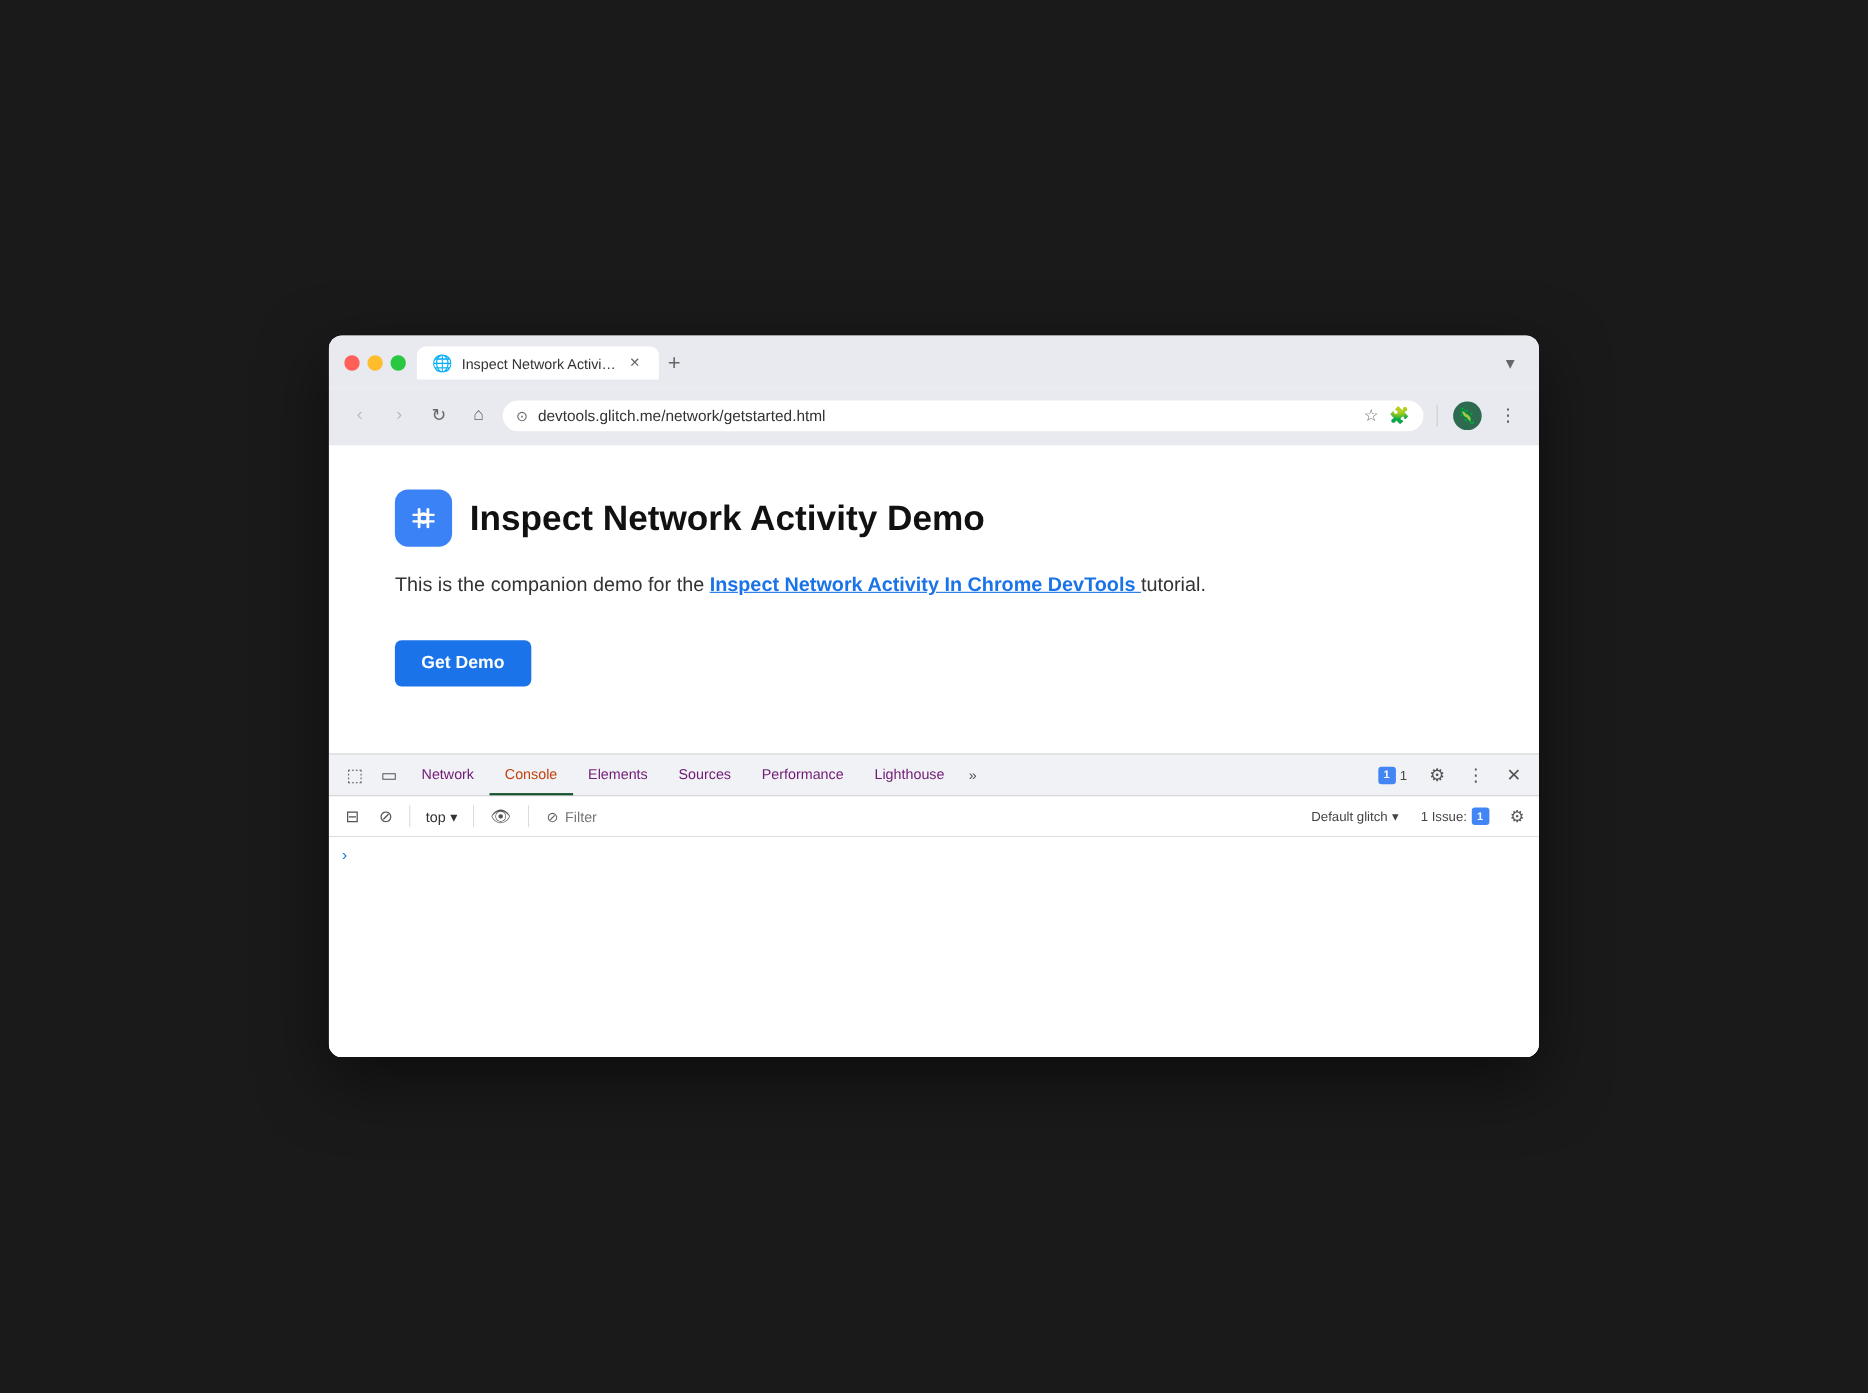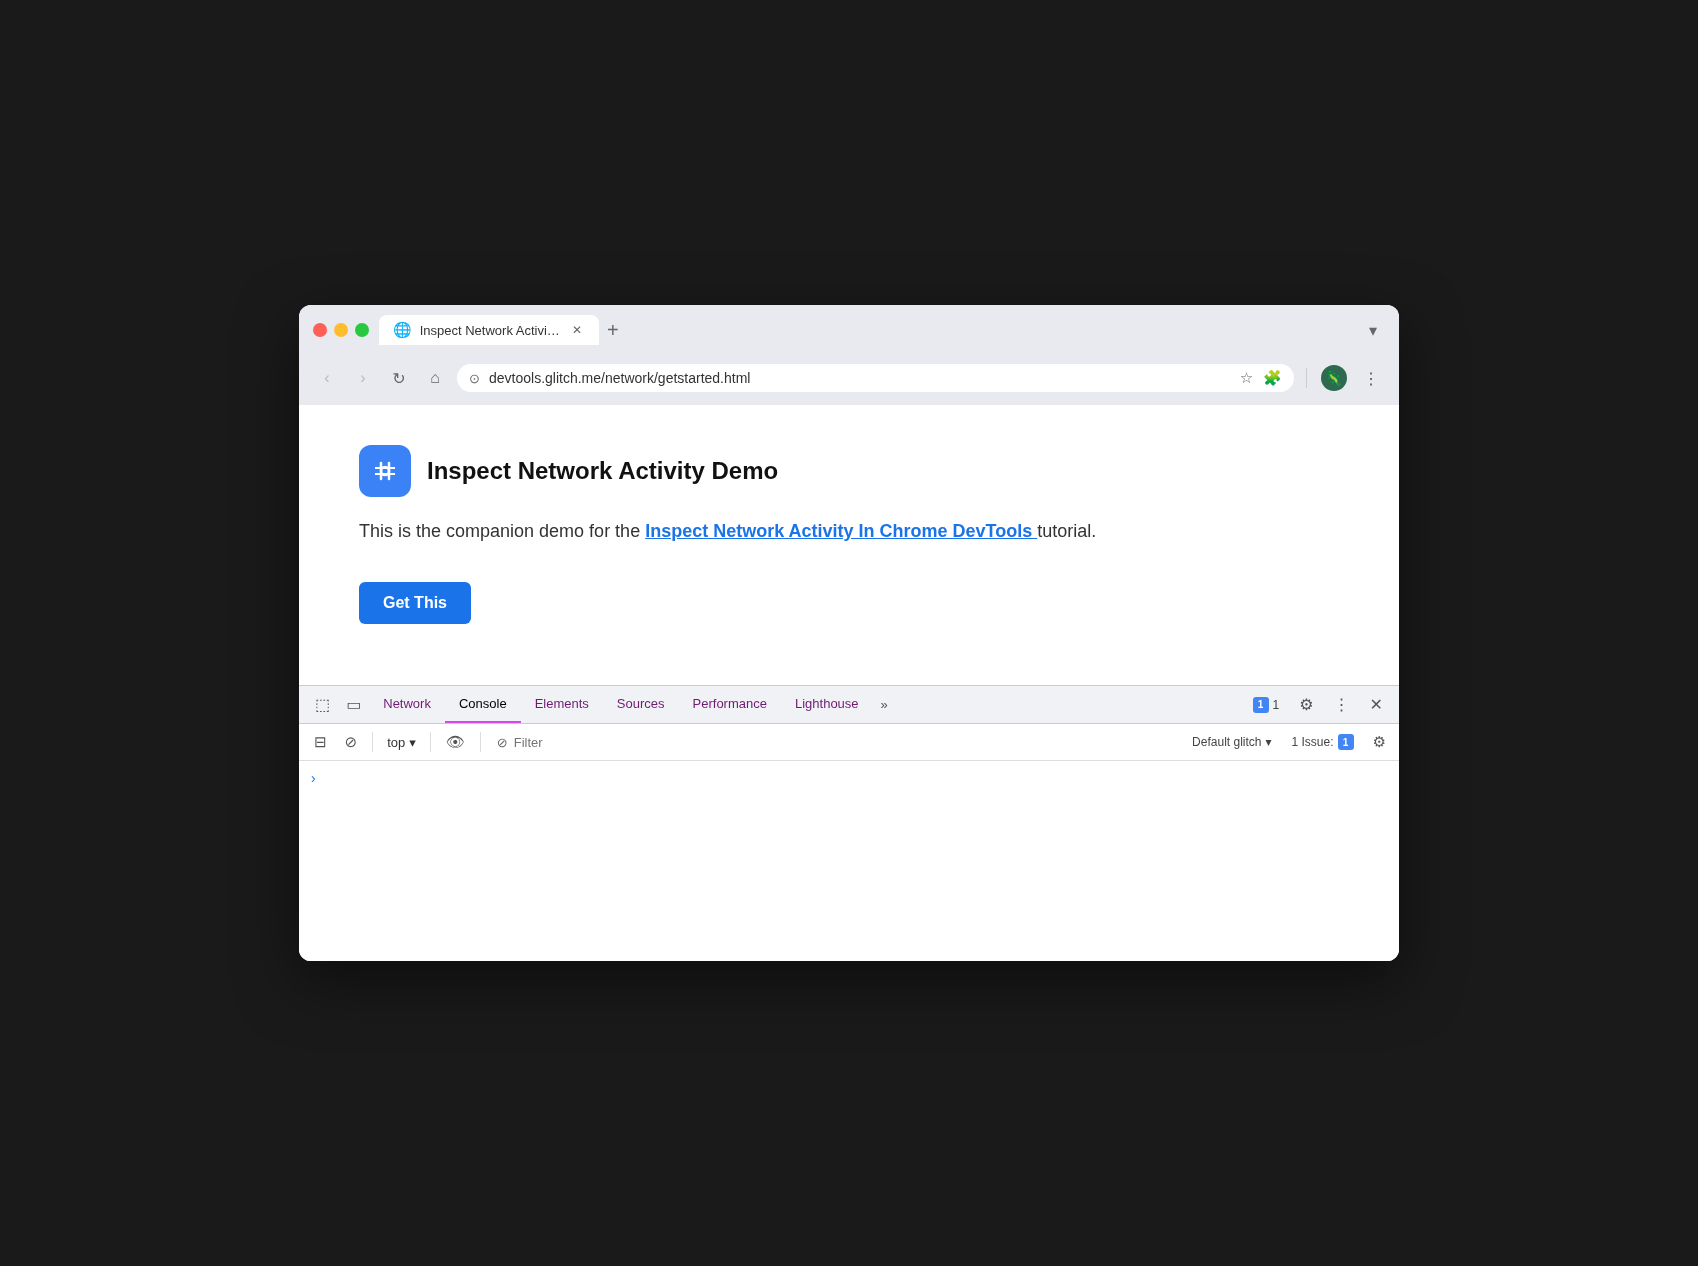--- a/index.html
+++ b/index.html
@@ -233,21 +233,21 @@
       justify-content: center;
       flex-shrink: 0;
     }
 
     .page-logo svg {
       width: 36px;
       height: 36px;
     }
 
     .page-title {
-      font-size: 24px;
+      font-size: 32px;
       font-weight: 700;
       color: #111;
     }
 
     .page-description {
       font-size: 18px;
       color: #333;
       margin-bottom: 40px;
     }
 
@@ -297,22 +297,22 @@
 
     .devtools-tab {
       padding: 10px 14px;
       font-size: 13px;
       color: #701a75;
       cursor: pointer;
       border-bottom: 2px solid transparent;
       white-space: nowrap;
     }
     .devtools-tab.active {
-      color: #000000;
-      border-bottom: 2px solid #d946ef;
+      color: #c2410c;
+      border-bottom: 2px solid #14532d;
     }
 
     .devtools-more {
       padding: 8px 8px;
       cursor: pointer;
       color: #555;
       font-size: 13px;
       background: transparent;
       border: none;
     }
@@ -576,21 +576,21 @@
           <circle cx="18" cy="18" r="4" stroke="white" stroke-width="2.5" fill="none"></circle>
         </svg>
       </div>
       <h1 class="page-title">Inspect Network Activity Demo</h1>
     </div>
 
     <p class="page-description">
       <span>This is the companion demo for the </span><a class="page-link">Inspect Network Activity In Chrome DevTools </a><span>tutorial.</span>
     </p>
 
-    <button class="get-data-btn">Get This</button>
+    <button class="get-data-btn">Get Demo</button>
   </div>
 
   <div class="devtools-panel">
 
     <div class="devtools-tabs">
       <button class="devtools-icon-btn">
         <span>⬚</span>
       </button>
       <button class="devtools-icon-btn">
         <span>▭</span>

